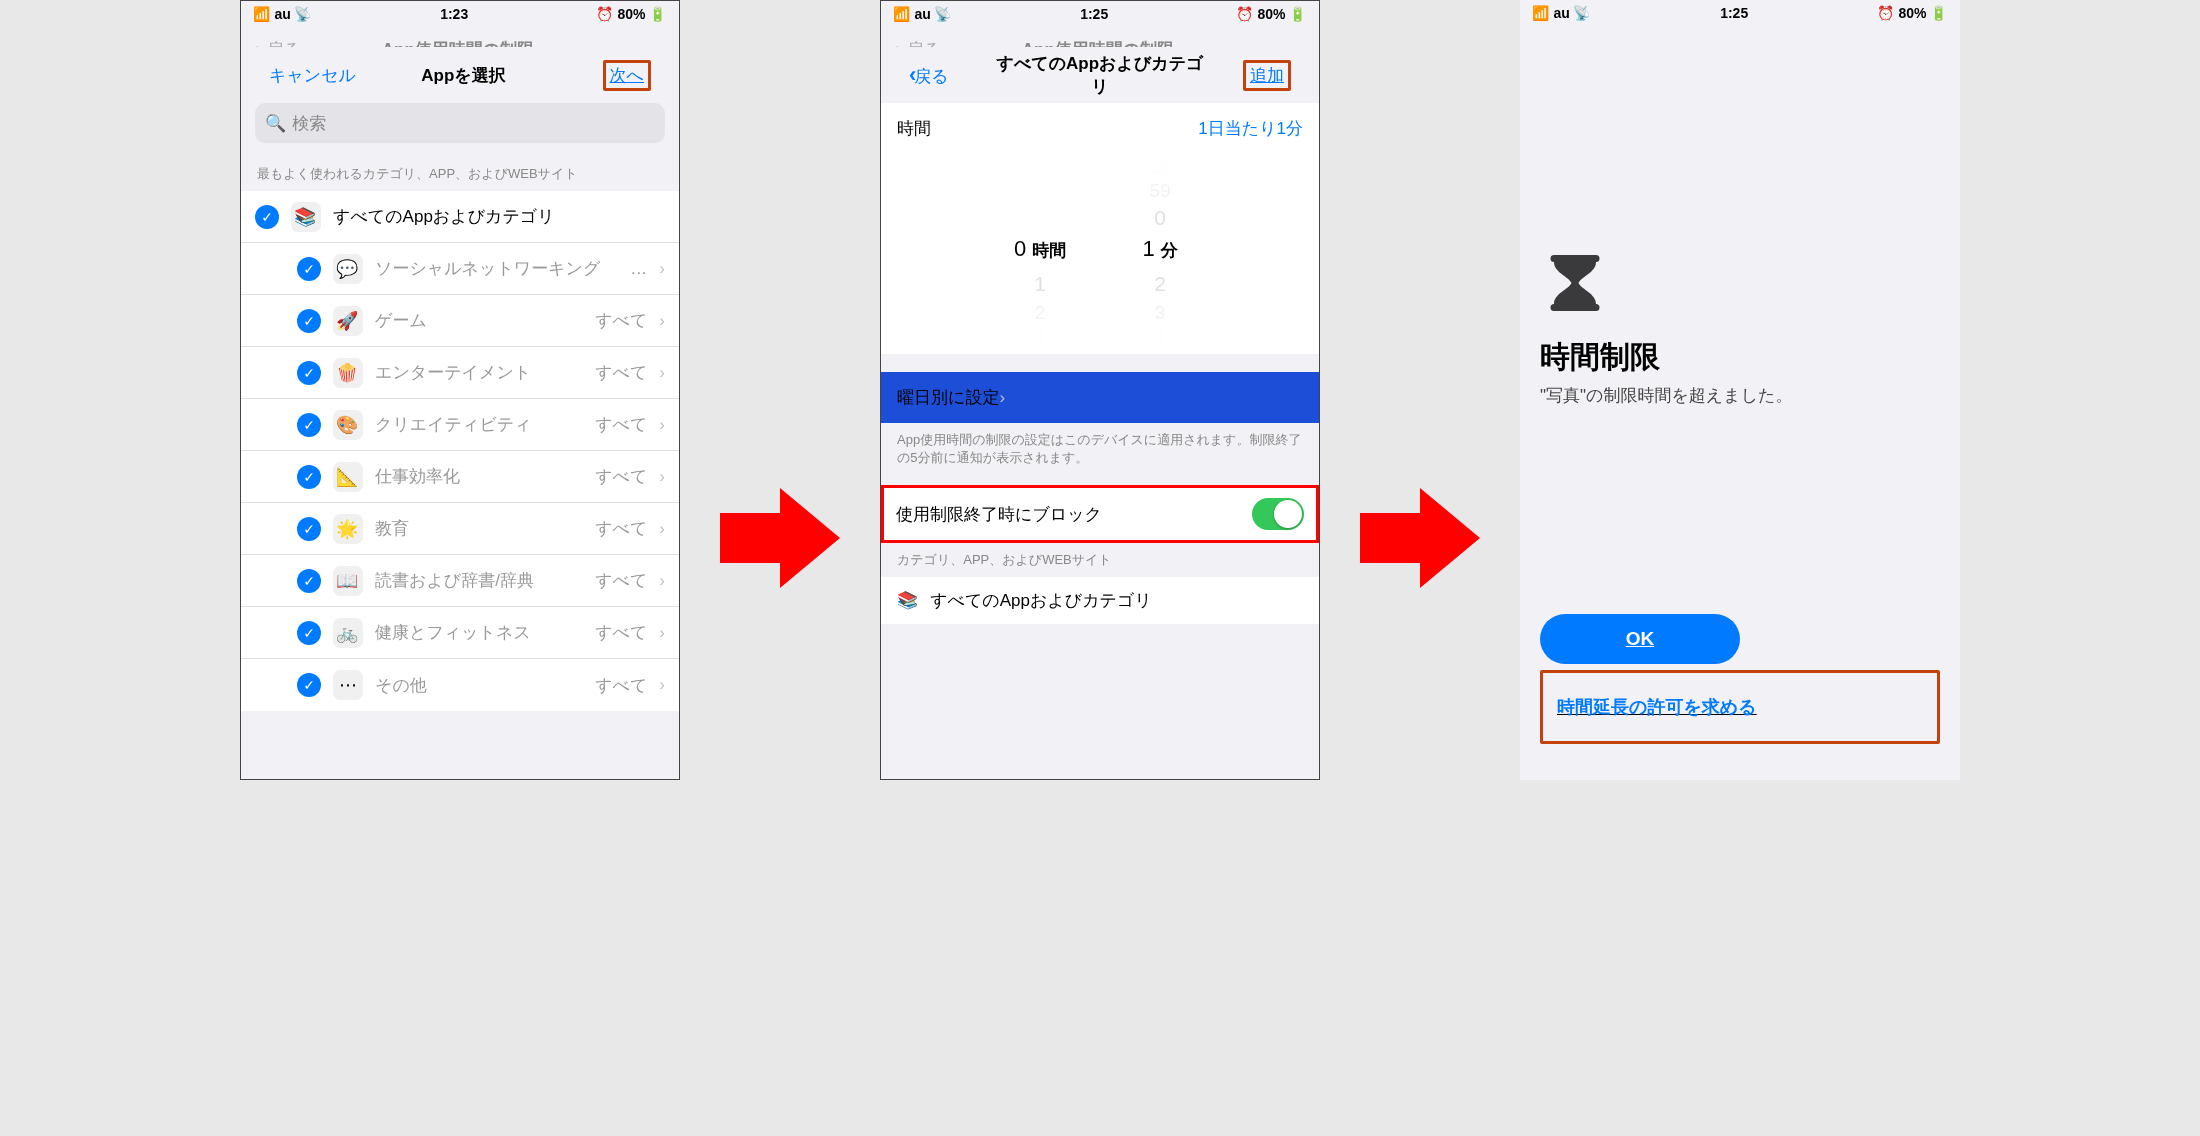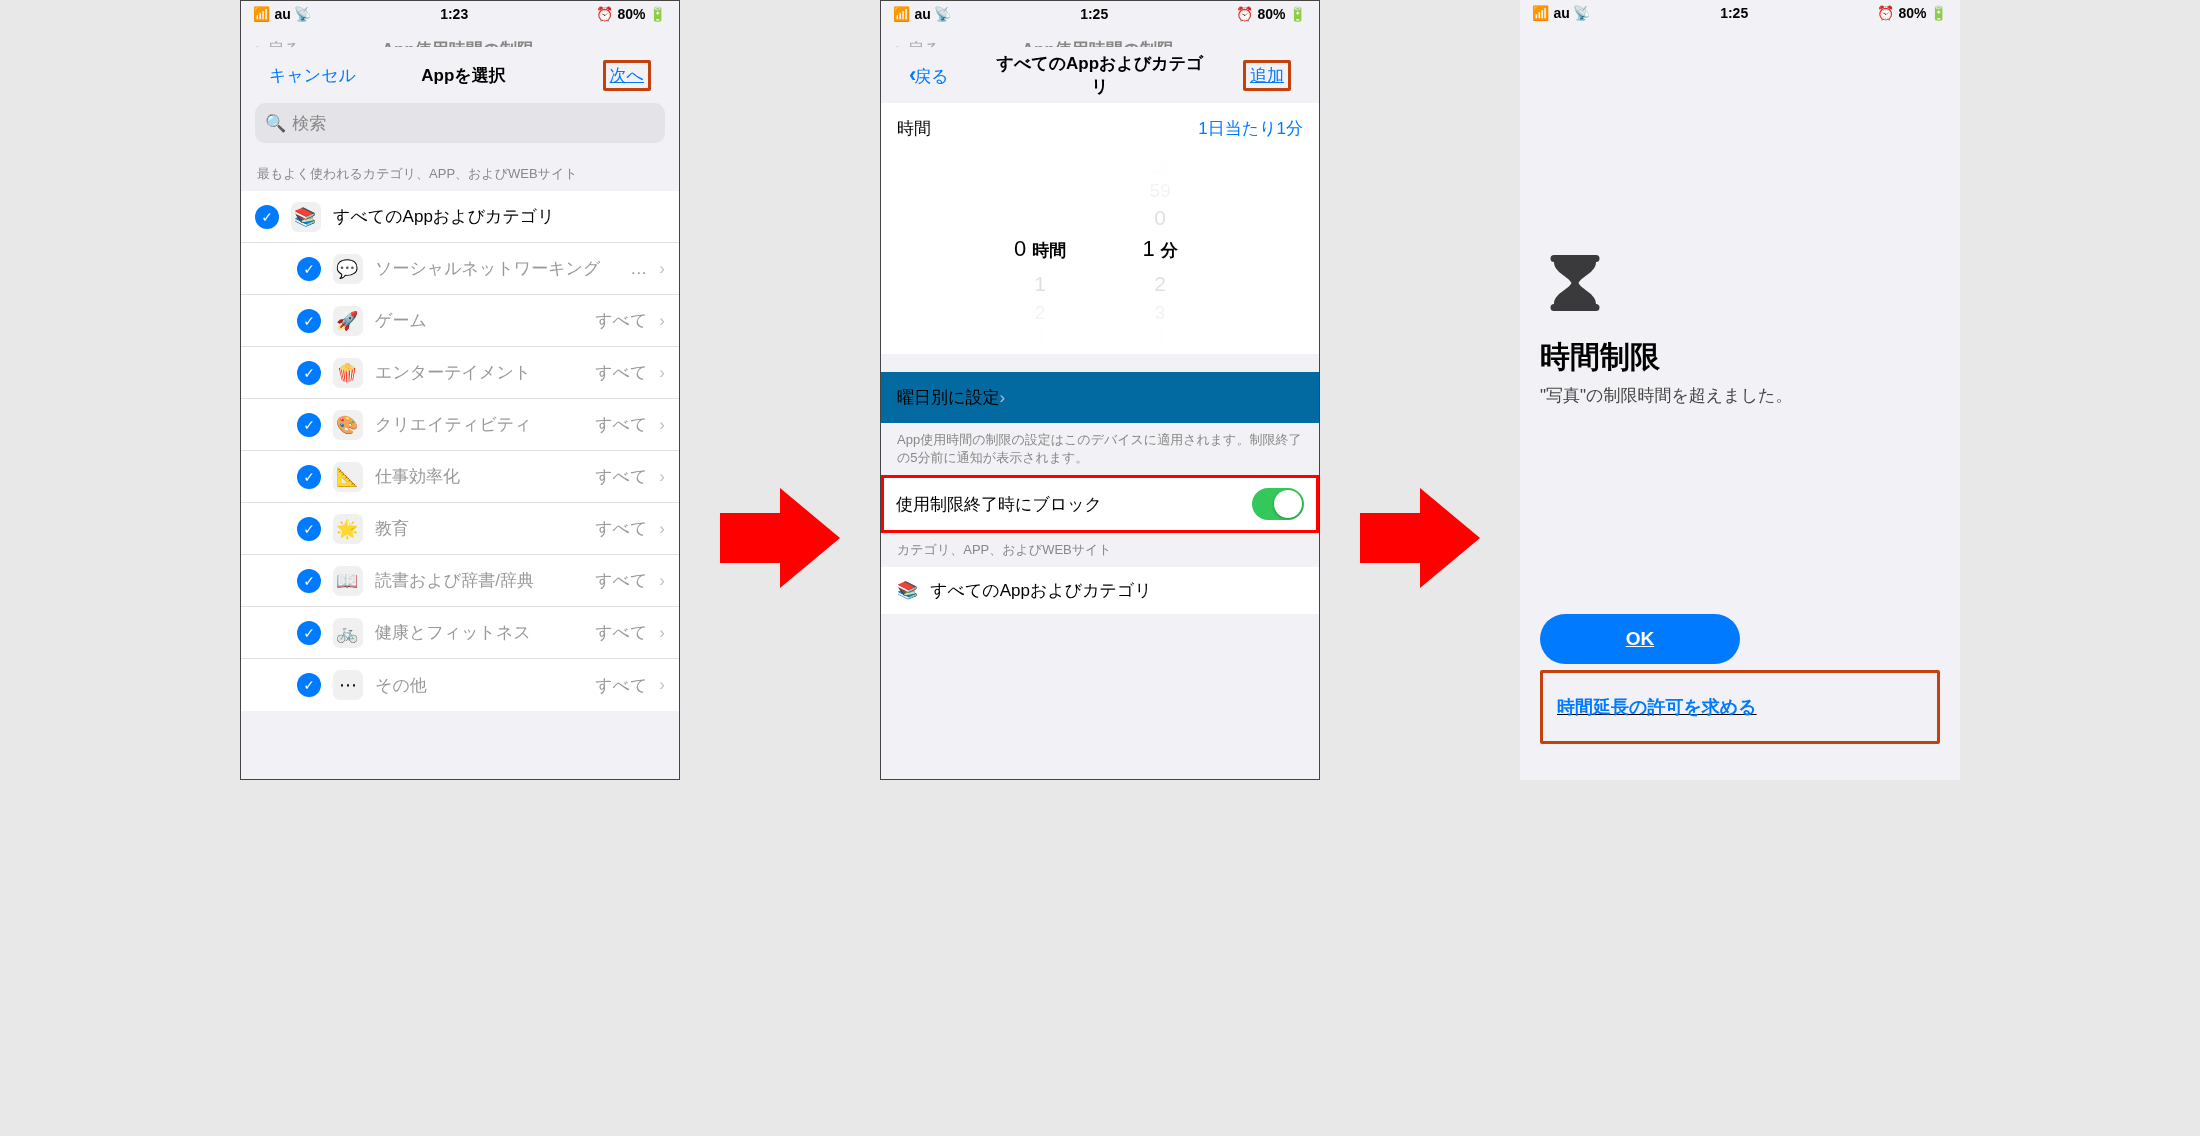--- a/index.html
+++ b/index.html
@@ -169,29 +169,29 @@
 .picker-col .fade { opacity: .45; font-size: 21px; height: 30px; }
 .picker-col .fade2 { opacity: .2; font-size: 19px; height: 26px; }
 .picker-col .fade3 { opacity: .08; font-size: 17px; height: 22px; }
 .picker::before, .picker::after {
   content:""; position:absolute; left:0; right:0; height:40px; z-index:2;
 }
 .picker::before { top:0; background: linear-gradient(#fff, rgba(255,255,255,0)); }
 .picker::after { bottom:0; background: linear-gradient(rgba(255,255,255,0), #fff); }
 
 .link-row {
-  background: #0369a1;
+  background: #1d4ed8;
   display: flex;
   justify-content: flex-start;
   align-items: center;
   padding: 14px 16px;
   font-size: 17px;
 }
 .footer-text {
-  padding: 8px 16px 8px;
+  padding: 8px 16px 18px;
   color: #888;
   font-size: 13px;
   line-height: 1.4;
 }
 .toggle-row {
   background: #fff;
   display: flex;
   justify-content: space-between;
   align-items: center;
   padding: 10px 12px;

